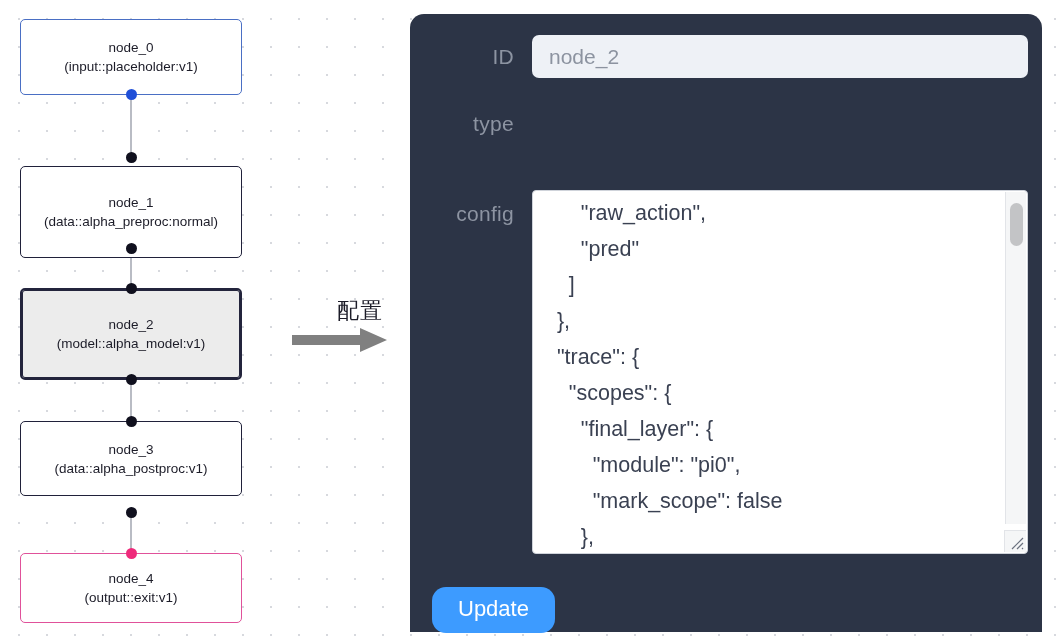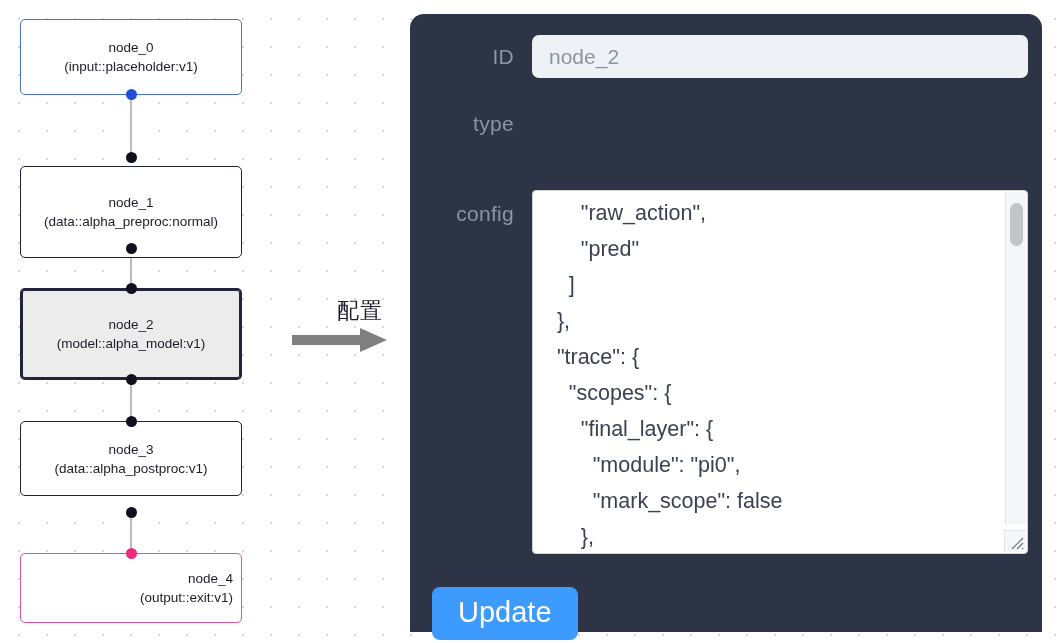--- a/index.html
+++ b/index.html
@@ -180,22 +180,22 @@
     border-top: 1px solid #e2e4e8;
   }
   .config-resize svg { position: absolute; right: 2px; bottom: 2px; }
 
   #update-button {
     position: absolute;
     left: 22px; top: 573px;
     background: #3d9bff;
     color: #ffffff;
     border: none;
-    border-radius: 8px;
-    font-size: 29px;
+    border-radius: 14px;
+    font-size: 22px;
     font-family: "Liberation Sans", sans-serif;
     padding: 9px 26px 11px 26px;
     cursor: pointer;
   }
 </style>
 </head>
 <body>
 
 <div id="stage">
 
@@ -226,21 +226,21 @@
     <div class="handle" style="top:283px;"></div>
     <div class="handle" style="top:374px;"></div>
 
     <div class="node" style="top:421px;height:75px;">
       <span class="lbl">node_3
 (data::alpha_postproc:v1)</span>
     </div>
     <div class="handle" style="top:416px;"></div>
     <div class="handle" style="top:507px;"></div>
 
-    <div class="node is-output" style="top:553px;height:70px;text-align:right;">
+    <div class="node is-output" style="top:553px;height:70px;">
       <span class="lbl">node_4
 (output::exit:v1)</span>
     </div>
     <div class="handle h-pink" style="top:548px;"></div>
   </div>
 
   <div id="arrow-group">
     <div id="arrow-caption">配置</div>
     <svg id="arrow-shape" width="96" height="26" viewBox="0 0 96 26">
       <path d="M0 8 L68 8 L68 1 L95 13 L68 25 L68 18 L0 18 Z" fill="#808080"></path>

